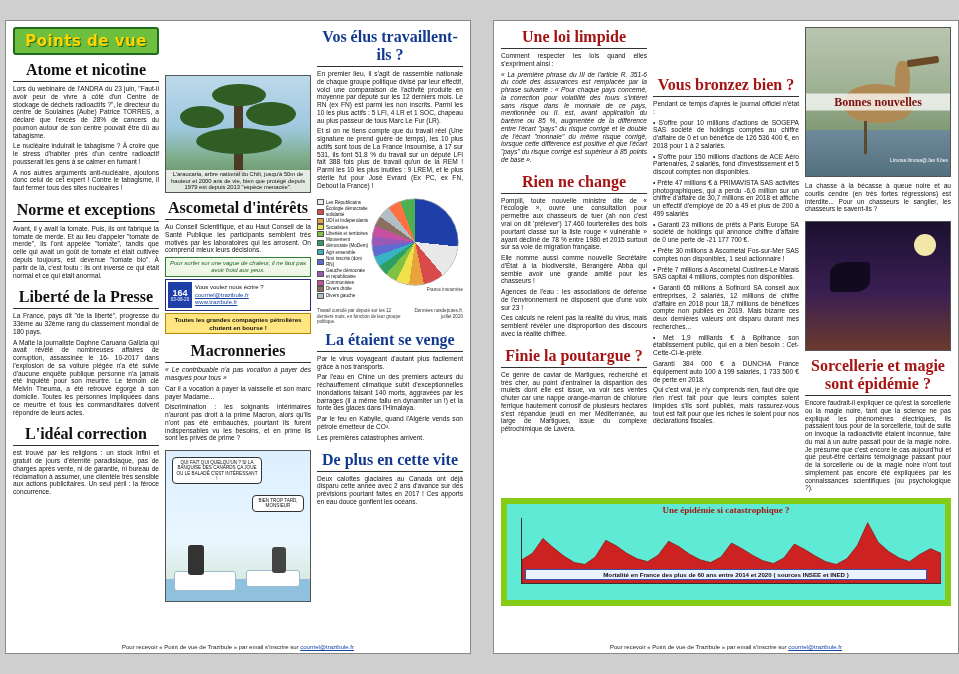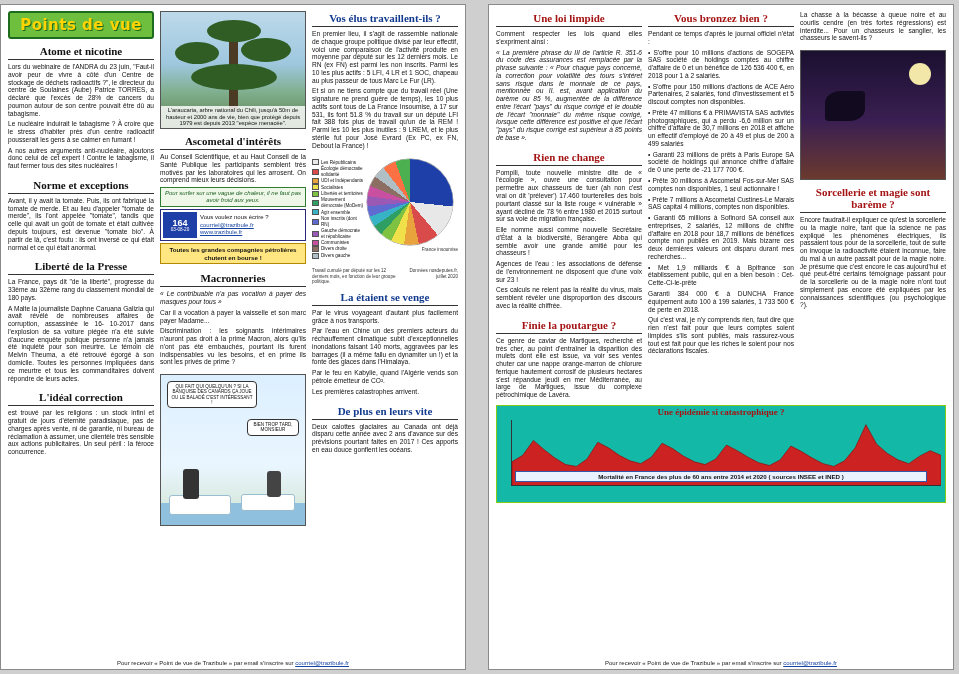--- a/index.html
+++ b/index.html
@@ -4,54 +4,54 @@
 <style>
   html,body{margin:0;padding:0;}
   body{
     width:959px;height:674px;
     background:#cfcfcf;
     font-family:"Liberation Sans", sans-serif;
     font-size:7.2px;
     color:#111;
     overflow:hidden;
   }
-  .spread{display:flex;gap:22px;padding:4px 5px;box-sizing:border-box;height:674px;justify-content:flex-end;}
+  .spread{display:flex;gap:22px;padding:20px 5px;box-sizing:border-box;height:674px;}
   .page{
     background:#ffffff;
     border:1px solid #8a8a8a;
     box-sizing:border-box;
     padding:6px 7px 4px 7px;
     position:relative;
   }
   .page.left{width:470px;}
   .page.right{width:470px;}
   .cols{display:flex;gap:6px;align-items:flex-start;}
   .col{display:flex;flex-direction:column;gap:5px;}
   .c-a{width:146px;}
-  .c-b{width:146px;}
+  .c-b{width:146px;margin-top:48px;}
   .c-c{width:146px;}
 
   .masthead{
     background:#6fbf3f;
     border:2px solid #1d6b1d;
     border-radius:3px;
     text-align:center;
     padding:3px 2px;
   }
   .masthead .t{
     font-family:"DejaVu Sans", sans-serif;
     font-weight:bold;
     font-size:15px;
     color:#ffd400;
     letter-spacing:.5px;
     text-shadow:1px 1px 0 #1d6b1d;
   }
   h2.head{
     font-family:"Liberation Serif", serif;
-    font-size:11px;
+    font-size:16px;
     font-weight:bold;
     text-align:center;
     margin:1px 0 2px 0;
     color:#111;
   }
   h2.head.blue{color:#123a8f;}
   h2.head.red{color:#a51414;}
   .rule{border-bottom:1px solid #333;margin:1px 0 3px 0;}
   p.txt{
     margin:0 0 3px 0;
@@ -139,21 +139,21 @@
   .pie-note{font-size:4.6px;line-height:1.2;color:#333;margin-top:2px;}
 
   
   .logobox{
     border:1px solid #2a2a7a;
     display:flex;align-items:center;gap:3px;
     padding:2px;margin:2px 0;
     background:#fff;
   }
   .logobox .sq{
-    width:34px;height:26px;background:#1f3fa8;color:#fff;
+    width:24px;height:26px;background:#1f3fa8;color:#fff;
     display:flex;flex-direction:column;align-items:center;justify-content:center;
     font-size:9px;font-weight:bold;line-height:1;
   }
   .logobox .sq small{font-size:4.6px;font-weight:normal;}
   .logobox .tx{font-size:6px;line-height:1.25;}
 
   .greenbox{
     border:1px solid #2e7d32;background:#eef7e8;
     padding:2px 3px;font-size:6px;font-style:italic;text-align:center;line-height:1.2;
     color:#1b5e20;margin:2px 0;
@@ -191,21 +191,21 @@
   .footer a{color:#1746a2;text-decoration:underline;}
 
   .bottomtitle{
     font-family:"Liberation Serif", serif;
     font-weight:bold;font-size:16px;color:#1d6b1d;
     text-align:right;padding-right:14px;
   }
 
   
   .epi{
-    border:1px solid #84cc16;margin-top:3px;background:#14b8a6;
+    border:6px solid #84cc16;margin-top:3px;background:#5eead4;
     position:relative;height:96px;overflow:hidden;
   }
   .epi h3{
     margin:0;text-align:center;font-size:9px;
     font-family:"Liberation Serif", serif;color:#a51414;font-weight:bold;
     padding:1px 0 0 0;
   }
   .epi .plot{position:absolute;left:14px;right:4px;top:14px;bottom:16px;border-left:1px solid #333;border-bottom:1px solid #333;}
   .epi svg{position:absolute;left:0;top:0;width:100%;height:100%;}
   .epi .lbl{
@@ -381,21 +381,21 @@
         <div>
           <h2 class="head blue">La étaient se venge</h2>
           <div class="rule"></div>
           <p class="txt">Par le virus voyageant d'autant plus facilement grâce à nos transports.</p>
           <p class="txt">Par l'eau en Chine un des premiers acteurs du réchauffement climatique subit d'exceptionnelles inondations faisant 140 morts, aggravées par les barrages (il a même fallu en dynamiter un !) et la fonte des glaces dans l'Himalaya.</p>
           <p class="txt">Par le feu en Kabylie, quand l'Algérie vends son pétrole émetteur de CO².</p>
           <p class="txt">Les premières catastrophes arrivent.</p>
         </div>
 
         <div>
-          <h2 class="head blue">De plus en leurs vite</h2>
+          <h2 class="head blue">De plus en cette vite</h2>
           <div class="rule"></div>
           <p class="txt">Deux calottes glaciaires au Canada ont déjà disparu cette année avec 2 ans d'avance sur des prévisions pourtant faites en 2017 ! Ces apports en eau douce gonflent les océans.</p>
         </div>
 
       </div>
     </div>
 
     <div class="footer">
       <span>Pour recevoir « Point de vue de Trazibule » par email s'inscrire sur</span>
       <a href="#">courriel@trazibule.fr</a>
@@ -442,32 +442,41 @@
           <p class="txt">• Prête 7 millions à Ascometal Custines-Le Marais SAS capital 4 millions, comptes non disponibles.</p>
           <p class="txt">• Garanti 65 millions à Sofinord SA conseil aux entreprises, 2 salariés, 12 millions de chiffre d'affaire en 2018 pour 18,7 millions de bénéfices compte non publiés en 2019. Mais bizarre ces deux dernières valeurs ont disparu durant mes recherches...</p>
           <p class="txt">• Met 1,9 milliards € à Bpifrance son établissement public, qui en a bien besoin : Cet-Cette-Ci-le-prête</p>
           <p class="txt">Garanti 384 000 € à DUNCHA France équipement auto 100 à 199 salariés, 1 733 500 € de perte en 2018.</p>
           <p class="txt">Qui c'est vrai, je n'y comprends rien, faut dire que rien n'est fait pour que leurs comptes soient limpides s'ils sont publiés, mais rassurez-vous tout est fait pour que les riches le soient pour nos déclarations fiscales.</p>
         </div>
       </div>
 
       <div class="col c-c">
 
+        <div class="photo bird">
+          <div class="water"></div>
+          <div class="body"></div>
+          <div class="neck"></div>
+          <div class="beak"></div>
+          <div class="legs"></div>
+          <div class="banner">Bonnes nouvelles</div>
+          <div class="credit">Limosa limosa@Jan Kȍes</div>
+        </div>
 
         <div>
           <p class="txt">La chasse à la bécasse à queue noire et au courlis cendre (en très fortes régressions) est interdite... Pour un chasseurs le sanglier, les chasseurs le savent-ils ?</p>
         </div>
 
         <div class="witch">
           <div class="moon"></div>
           <div class="w"></div>
         </div>
 
         <div>
-          <h2 class="head red">Sorcellerie et magie sont barème ?</h2>
+          <h2 class="head red">Sorcellerie et magie sont épidémie ?</h2>
           <div class="rule"></div>
           <p class="txt">Encore faudrait-il expliquer ce qu'est la sorcellerie ou la magie noire, tant que la science ne pas expliqué les phénomènes électriques, ils passaient tous pour de la sorcellerie, tout de suite on invoque la radioactivité étaient inconnue, faire du mal à un autre passait pour de la magie noire. Je présume que c'est encore le cas aujourd'hui et que peut-être certains témoignage passant pour de la sorcellerie ou de la magie noire n'ont tout simplement pas encore été expliquées par les connaissances scientifiques (ou psychologique ?).</p>
         </div>
       </div>
     </div>
 
     <div class="epi">
       <h3>Une épidémie si catastrophique ?</h3>
       <div class="plot">
         <svg viewBox="0 0 400 70" preserveAspectRatio="none">

